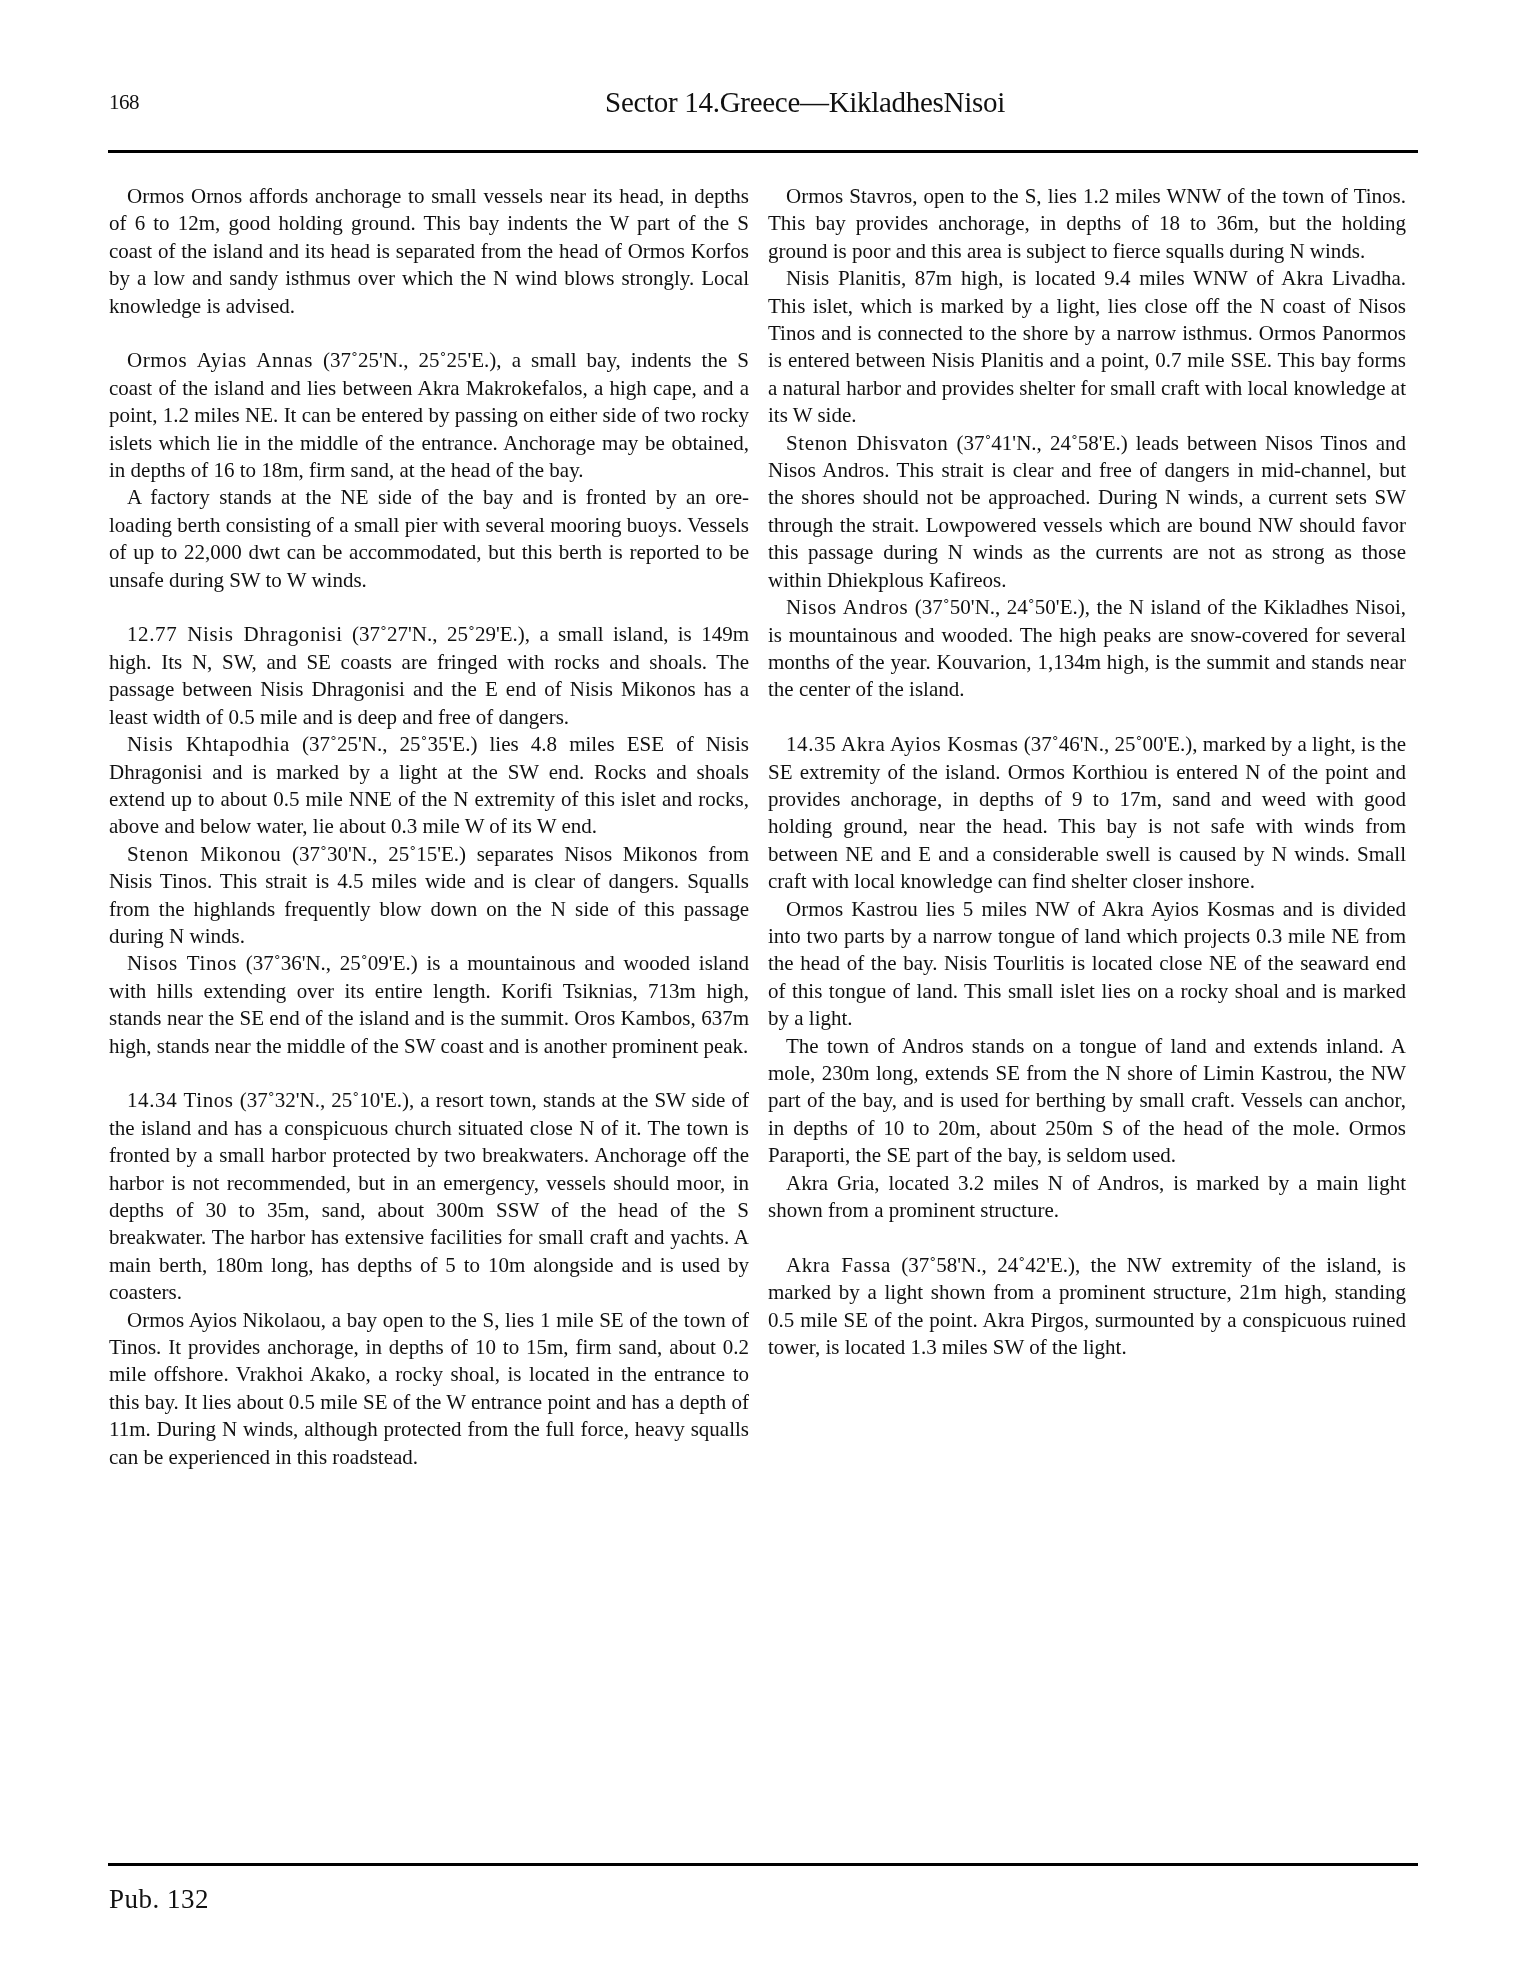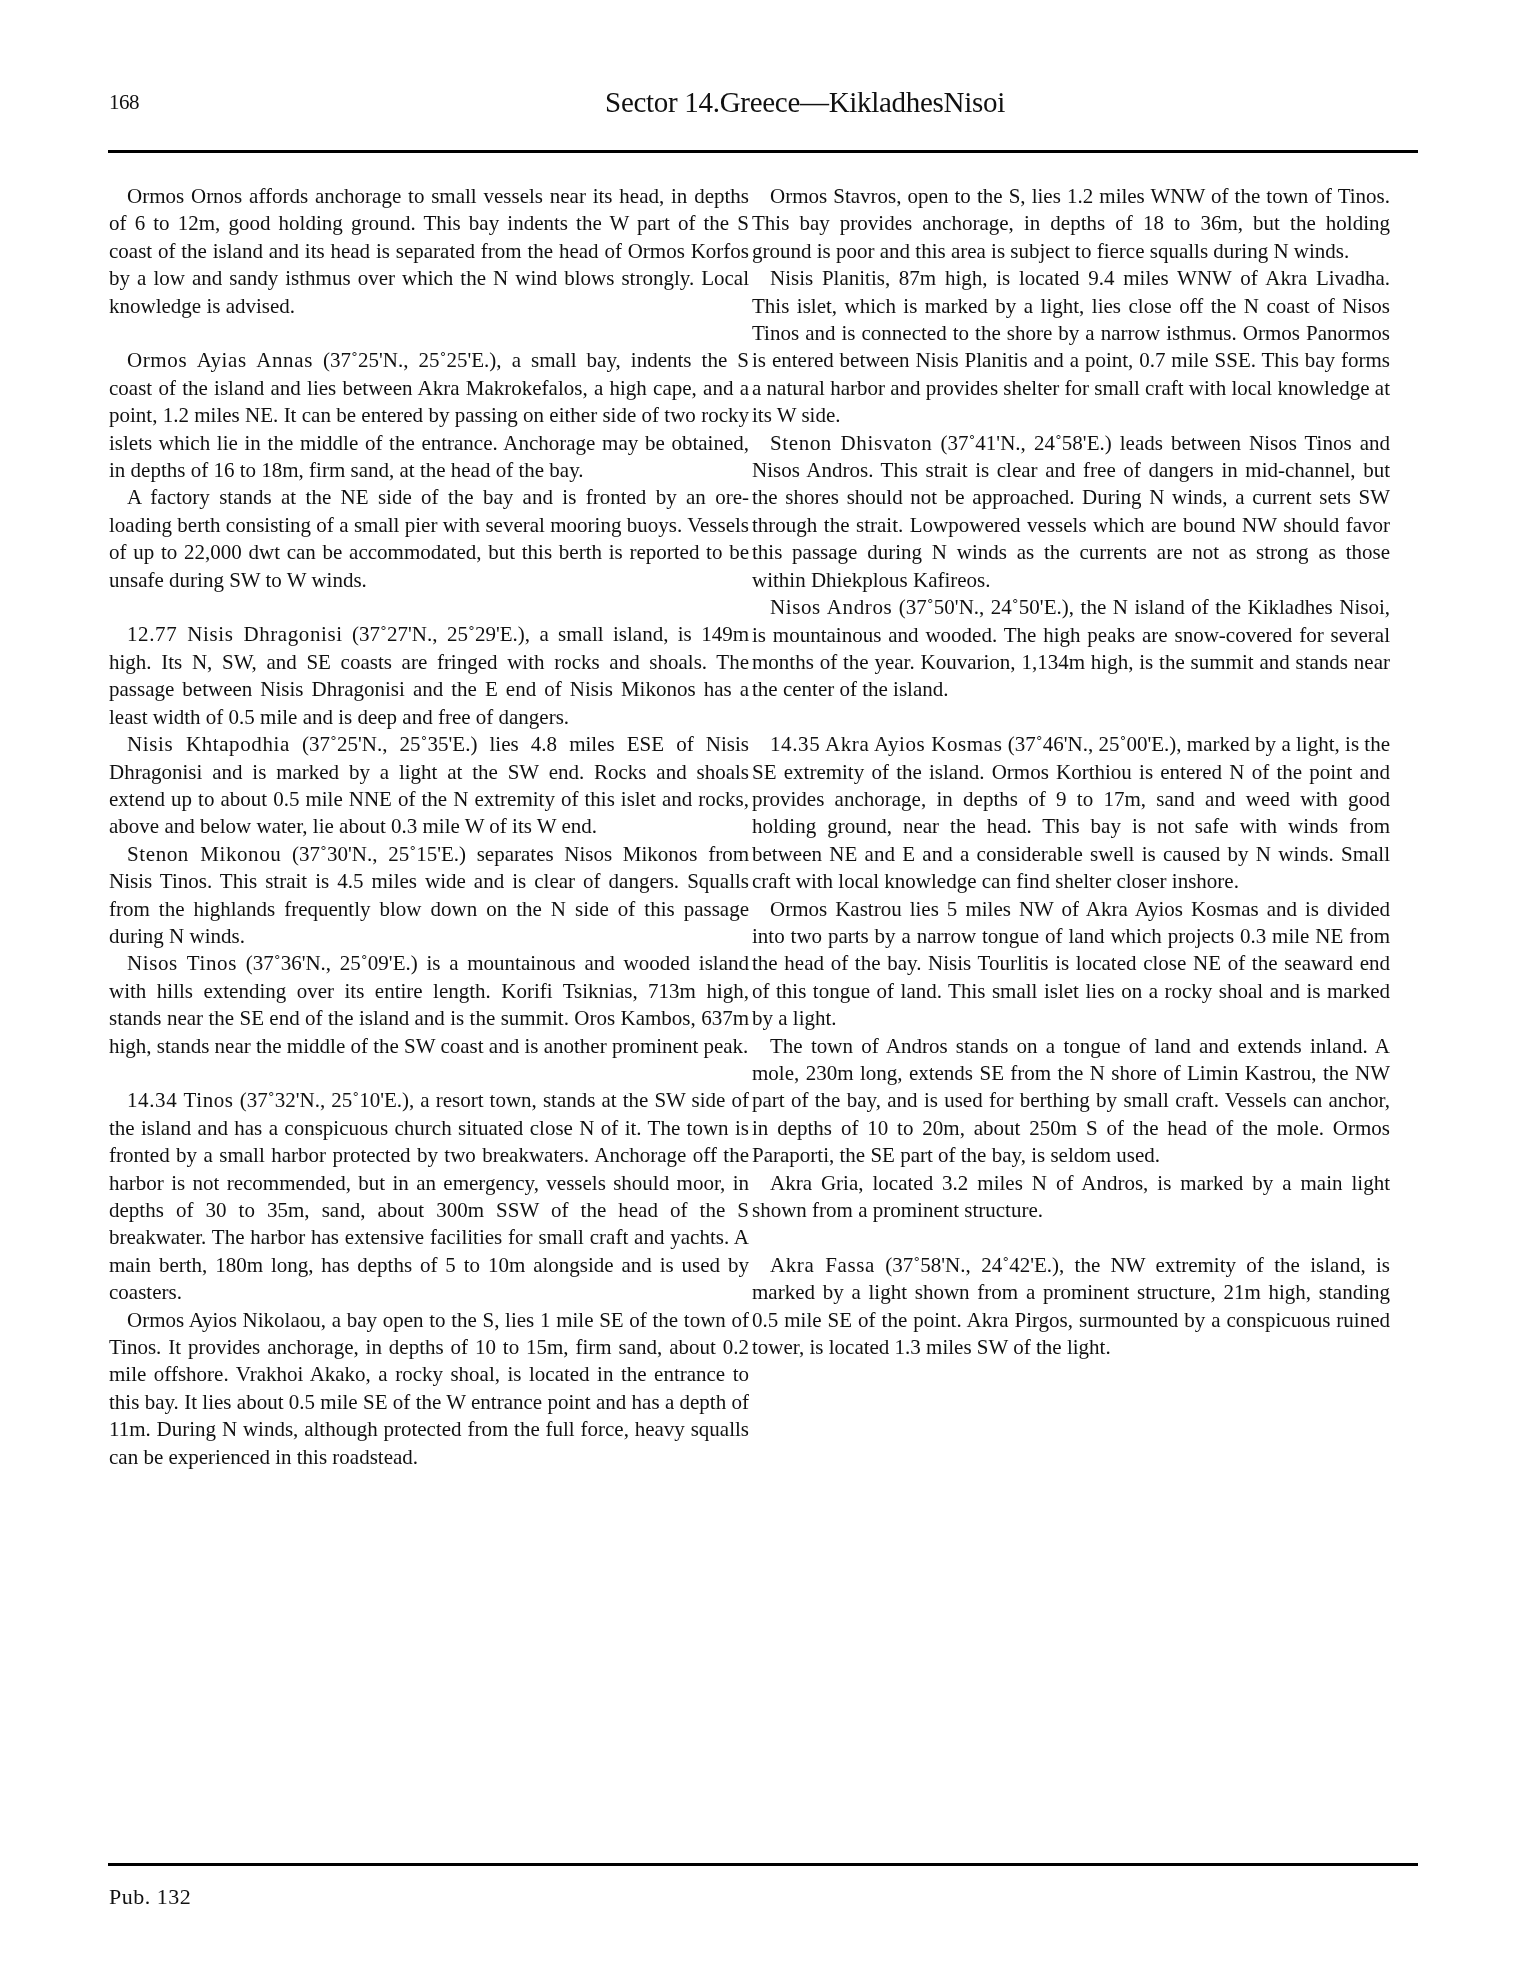--- a/index.html
+++ b/index.html
@@ -14,29 +14,29 @@
   }
   .running-title {
     position: absolute; left: 0; right: 0; top: 86px; text-align: center;
     font-size: 29px; letter-spacing: -0.3px; padding-left: 80px;
   }
   .rule { position: absolute; left: 108px; width: 1310px; height: 3px; background: #000; }
   .rule.top { top: 150px; }
   .rule.bottom { top: 1863px; }
   .footer {
     position: absolute; left: 109px; top: 1884px;
-    font-size: 22px; letter-spacing: 0.5px;
+    font-size: 27px; letter-spacing: 0.5px;
   }
   .column {
     position: absolute; top: 183px; width: 640px;
     font-size: 21px; line-height: 27.4px;
     text-align: justify; hyphens: manual;
   }
   .column.left { left: 109px; }
-  .column.right { left: 752px; width: 638px; }
+  .column.right { left: 768px; width: 638px; }
   .para { margin: 0; text-indent: 18px; }
   .para.gap { margin-top: 27.4px; }
   .lead { letter-spacing: 0.6px; }
 </style>
 </head>
 <body>
 
 <div class="page-number">168</div>
 <div class="running-title">Sector 14.Greece—KikladhesNisoi</div>
 <div class="rule top"></div>

